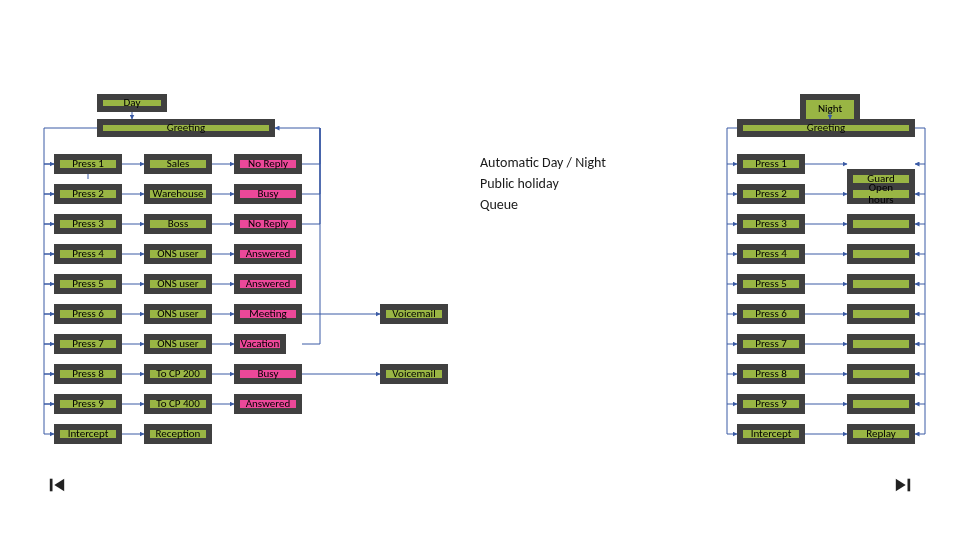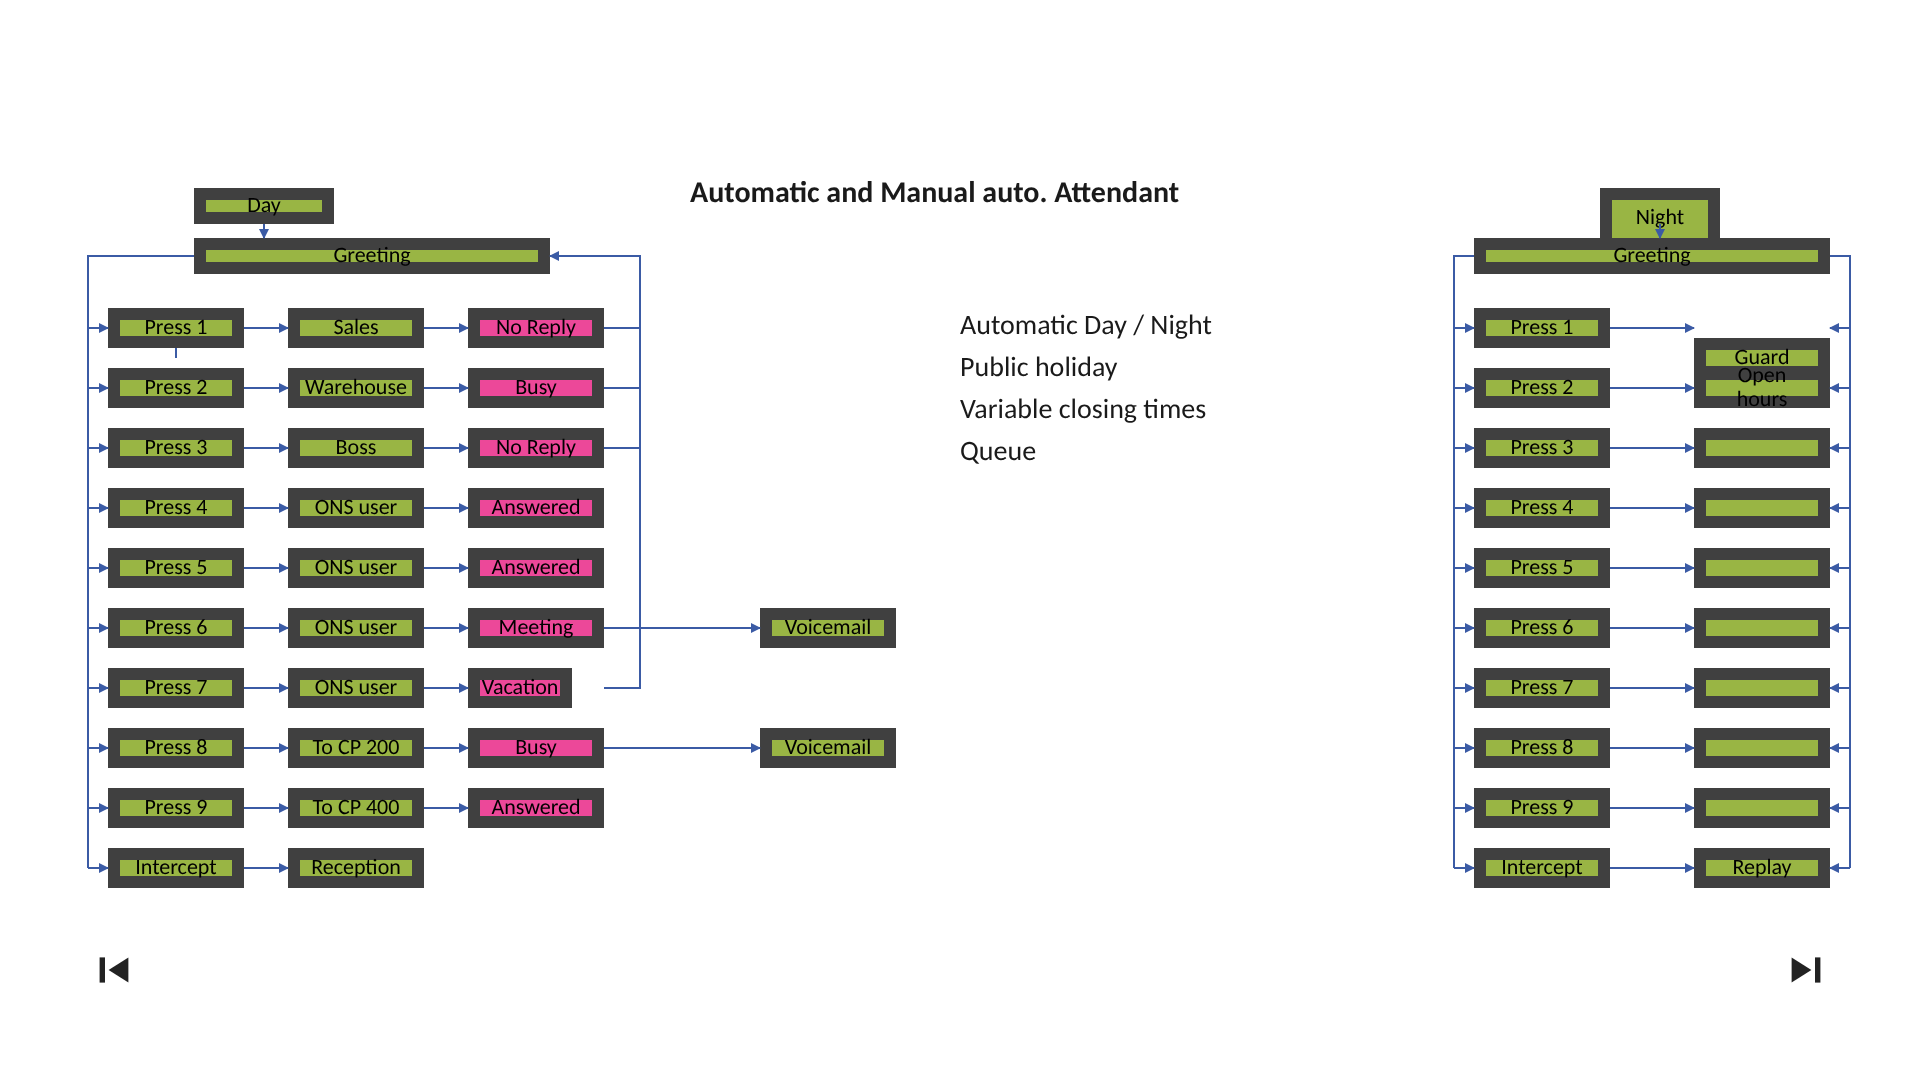--- a/index.html
+++ b/index.html
@@ -36,21 +36,20 @@
     position: absolute;
     width: 18px; height: 18px;
     fill: #222;
   }
 </style>
 </head>
 <body>
 
 <div class="page">
 
-  <div class="title" style="left:345px; top:88px;">Automatic and Manual auto. Attendant</div>
 
   <div class="box" style="left:97px; top:94px; width:70px; height:18px;">Day</div>
 
   <div class="box" style="left:97px; top:119px; width:178px; height:18px;">Greeting</div>
 
   <div class="box" style="left:800px; top:94px; width:60px; height:31px;">Night</div>
 
   <div class="box" style="left:737px; top:119px; width:178px; height:18px;">Greeting</div>
 
   <div class="box" style="left:54px; top:154px; width:68px; height:20px;">Press 1</div>
@@ -112,21 +111,20 @@
   <div class="box" style="left:737px; top:364px; width:68px; height:20px;">Press 8</div>
   <div class="box" style="left:847px; top:364px; width:68px; height:20px;"></div>
   <div class="box" style="left:737px; top:394px; width:68px; height:20px;">Press 9</div>
   <div class="box" style="left:847px; top:394px; width:68px; height:20px;"></div>
   <div class="box" style="left:737px; top:424px; width:68px; height:20px;">Intercept</div>
   <div class="box" style="left:847px; top:424px; width:68px; height:20px;">Replay</div>
 
   <div class="center-text" style="left:480px; top:152px;">
     <div>Automatic Day / Night</div>
     <div>Public holiday</div>
-    <div>Variable closing times</div>
     <div>Queue</div>
   </div>
 
   <svg class="lines">
     <defs>
       <marker id="arr" viewBox="0 0 10 10" refX="9" refY="5" markerWidth="5" markerHeight="5" orient="auto-start-reverse">
         <path d="M0,0 L10,5 L0,10 z" fill="#3b5ba5"></path>
       </marker>
     </defs>
     <g stroke="#3b5ba5" stroke-width="1" fill="none">

